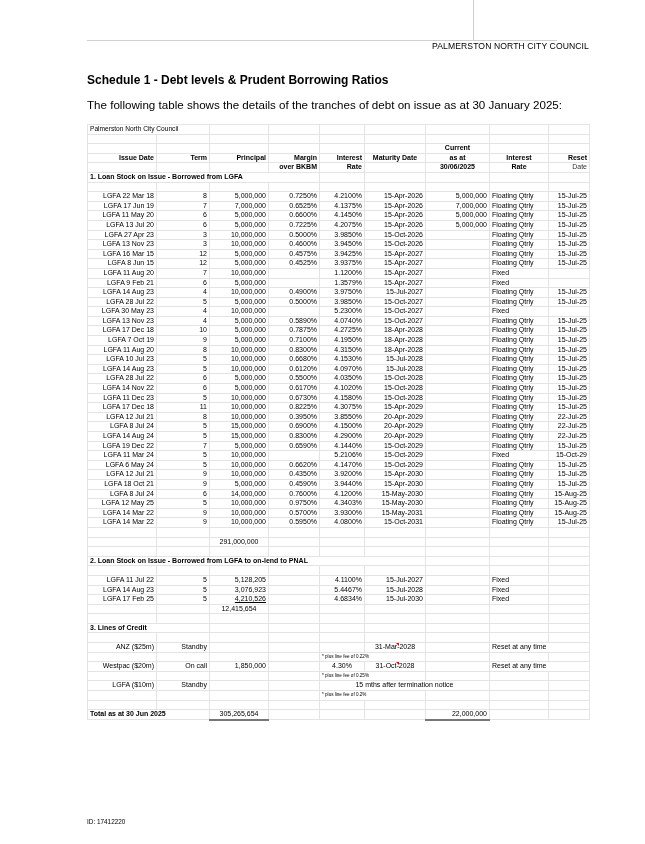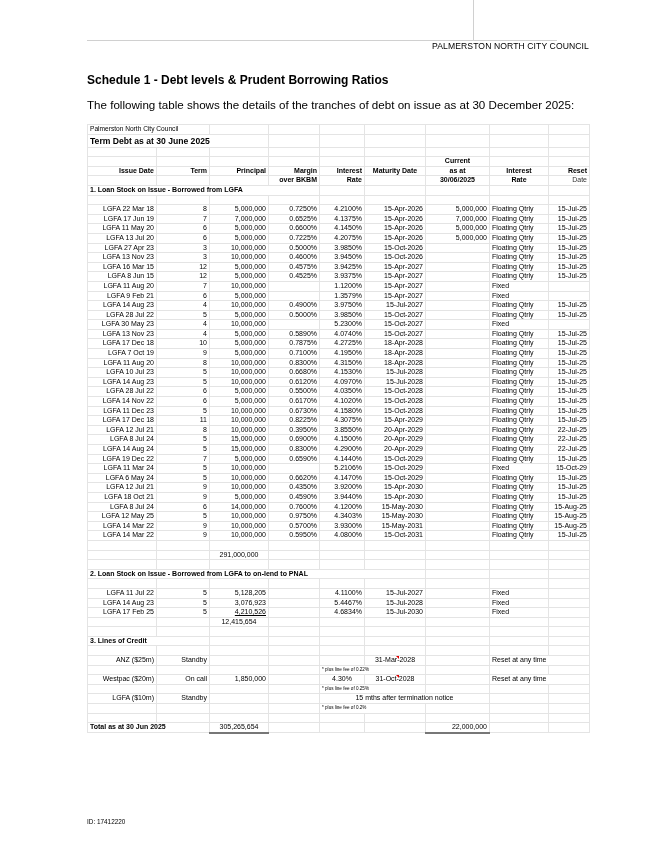--- a/index.html
+++ b/index.html
@@ -35,21 +35,21 @@
   .footer-id { position: absolute; left: 87px; top: 818px; font-size: 6.4px; }
 </style>
 </head>
 <body>
 
 <div class="hdr-vline1"></div>
 <div class="hdr-hline"></div>
 <div class="hdr-council">PALMERSTON NORTH CITY COUNCIL</div>
 
 <div class="doc-title">Schedule 1 - Debt levels &amp; Prudent Borrowing Ratios</div>
-<div class="doc-intro">The following table shows the details of the tranches of debt on issue as at 30 December 2025:</div>
+<div class="doc-intro">The following table shows the details of the tranches of debt on issue as at 30 January 2025:</div>
 
 <div class="sheet">
   <table id="tbl">
     <colgroup>
       <col style="width:69px">
         <col style="width:53px">
         <col style="width:59px">
         <col style="width:51px">
       <col style="width:45px">
         <col style="width:61px">
@@ -61,29 +61,20 @@
       <tr class="org">
         <td class="first l" colspan="2">Palmerston North City Council</td>
         <td></td>
           <td></td>
           <td></td>
           <td></td>
           <td></td>
           <td></td>
           <td></td>
       </tr>
-      <tr class="term row-tall">
-        <td class="first l" colspan="3">Term Debt as at 30 June 2025</td>
-        <td></td>
-          <td></td>
-          <td></td>
-          <td></td>
-          <td></td>
-          <td></td>
-      </tr>
       <tr>
           <td></td>
           <td></td>
           <td></td>
           <td></td>
           <td></td>
           <td></td>
           <td></td>
           <td></td>
           <td></td>

